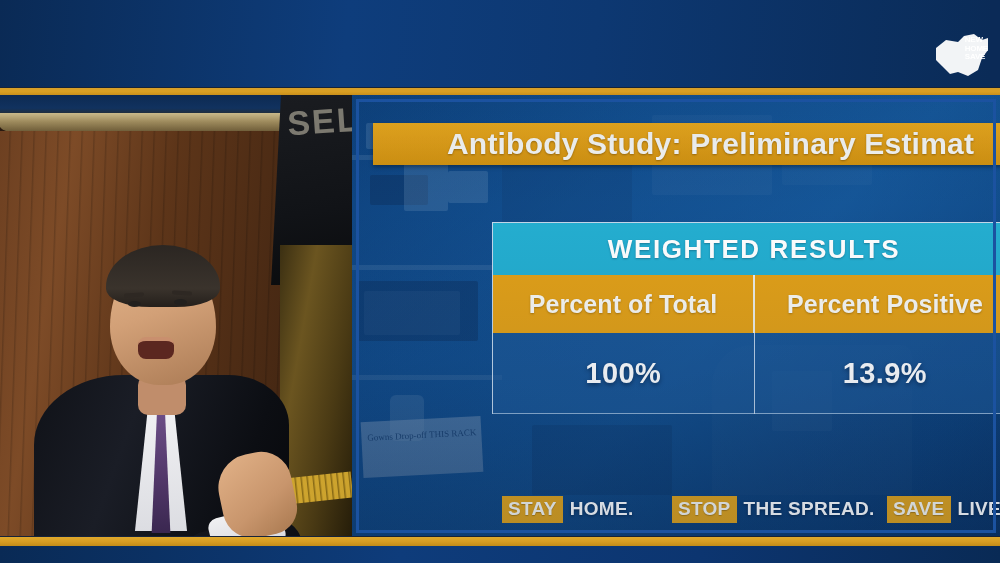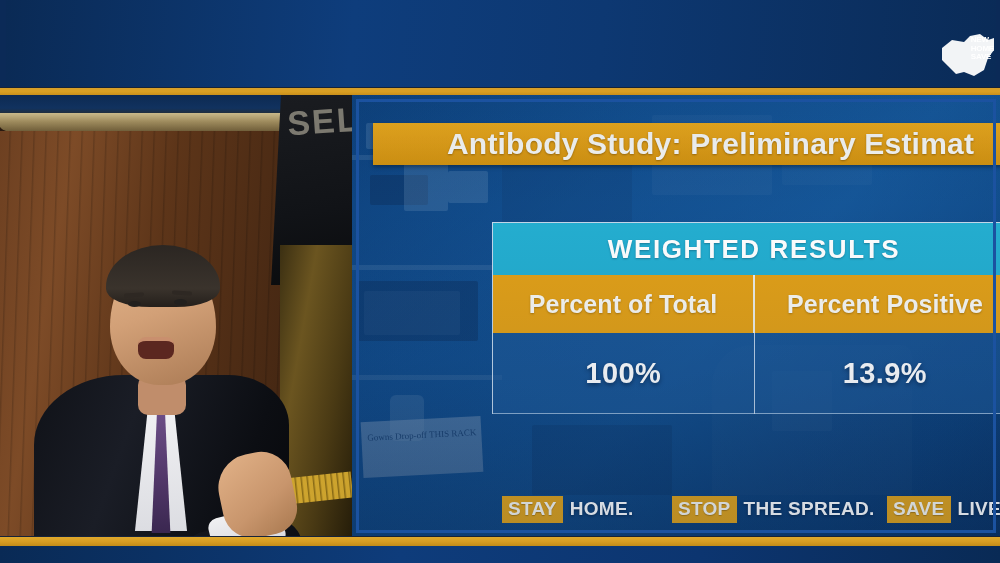--- a/index.html
+++ b/index.html
@@ -2,21 +2,21 @@
 <html><head>
 <meta charset="utf-8">
 <style>
   html,body{margin:0;padding:0;background:#000;}
   body{width:1000px;height:563px;overflow:hidden;font-family:"Liberation Sans",sans-serif;}
 
   #stage{position:relative;width:1000px;height:563px;overflow:hidden;background:#0b2a57;}
 
   
   .top-band{
-    position:absolute;left:6px;top:0;width:990px;height:88px;
+    position:absolute;left:0;top:0;width:990px;height:88px;
     background:linear-gradient(100deg,#0a2council 0%,#0b2b5e 0%,#0d3a77 38%,#0c3670 62%,#092a55 100%);
   }
   .top-band-inner{
     position:absolute;inset:0;
     background:linear-gradient(95deg,#0a2a55 0%,#0e3d7c 35%,#0d3872 60%,#0a2b57 100%);
   }
   .top-stripe{
     position:absolute;left:0;top:88px;width:1000px;height:7px;
     background:linear-gradient(180deg,#d79f28 0%,#d99f22 55%,#c98f1a 100%);
     box-shadow:0 -1px 0 #162338;

